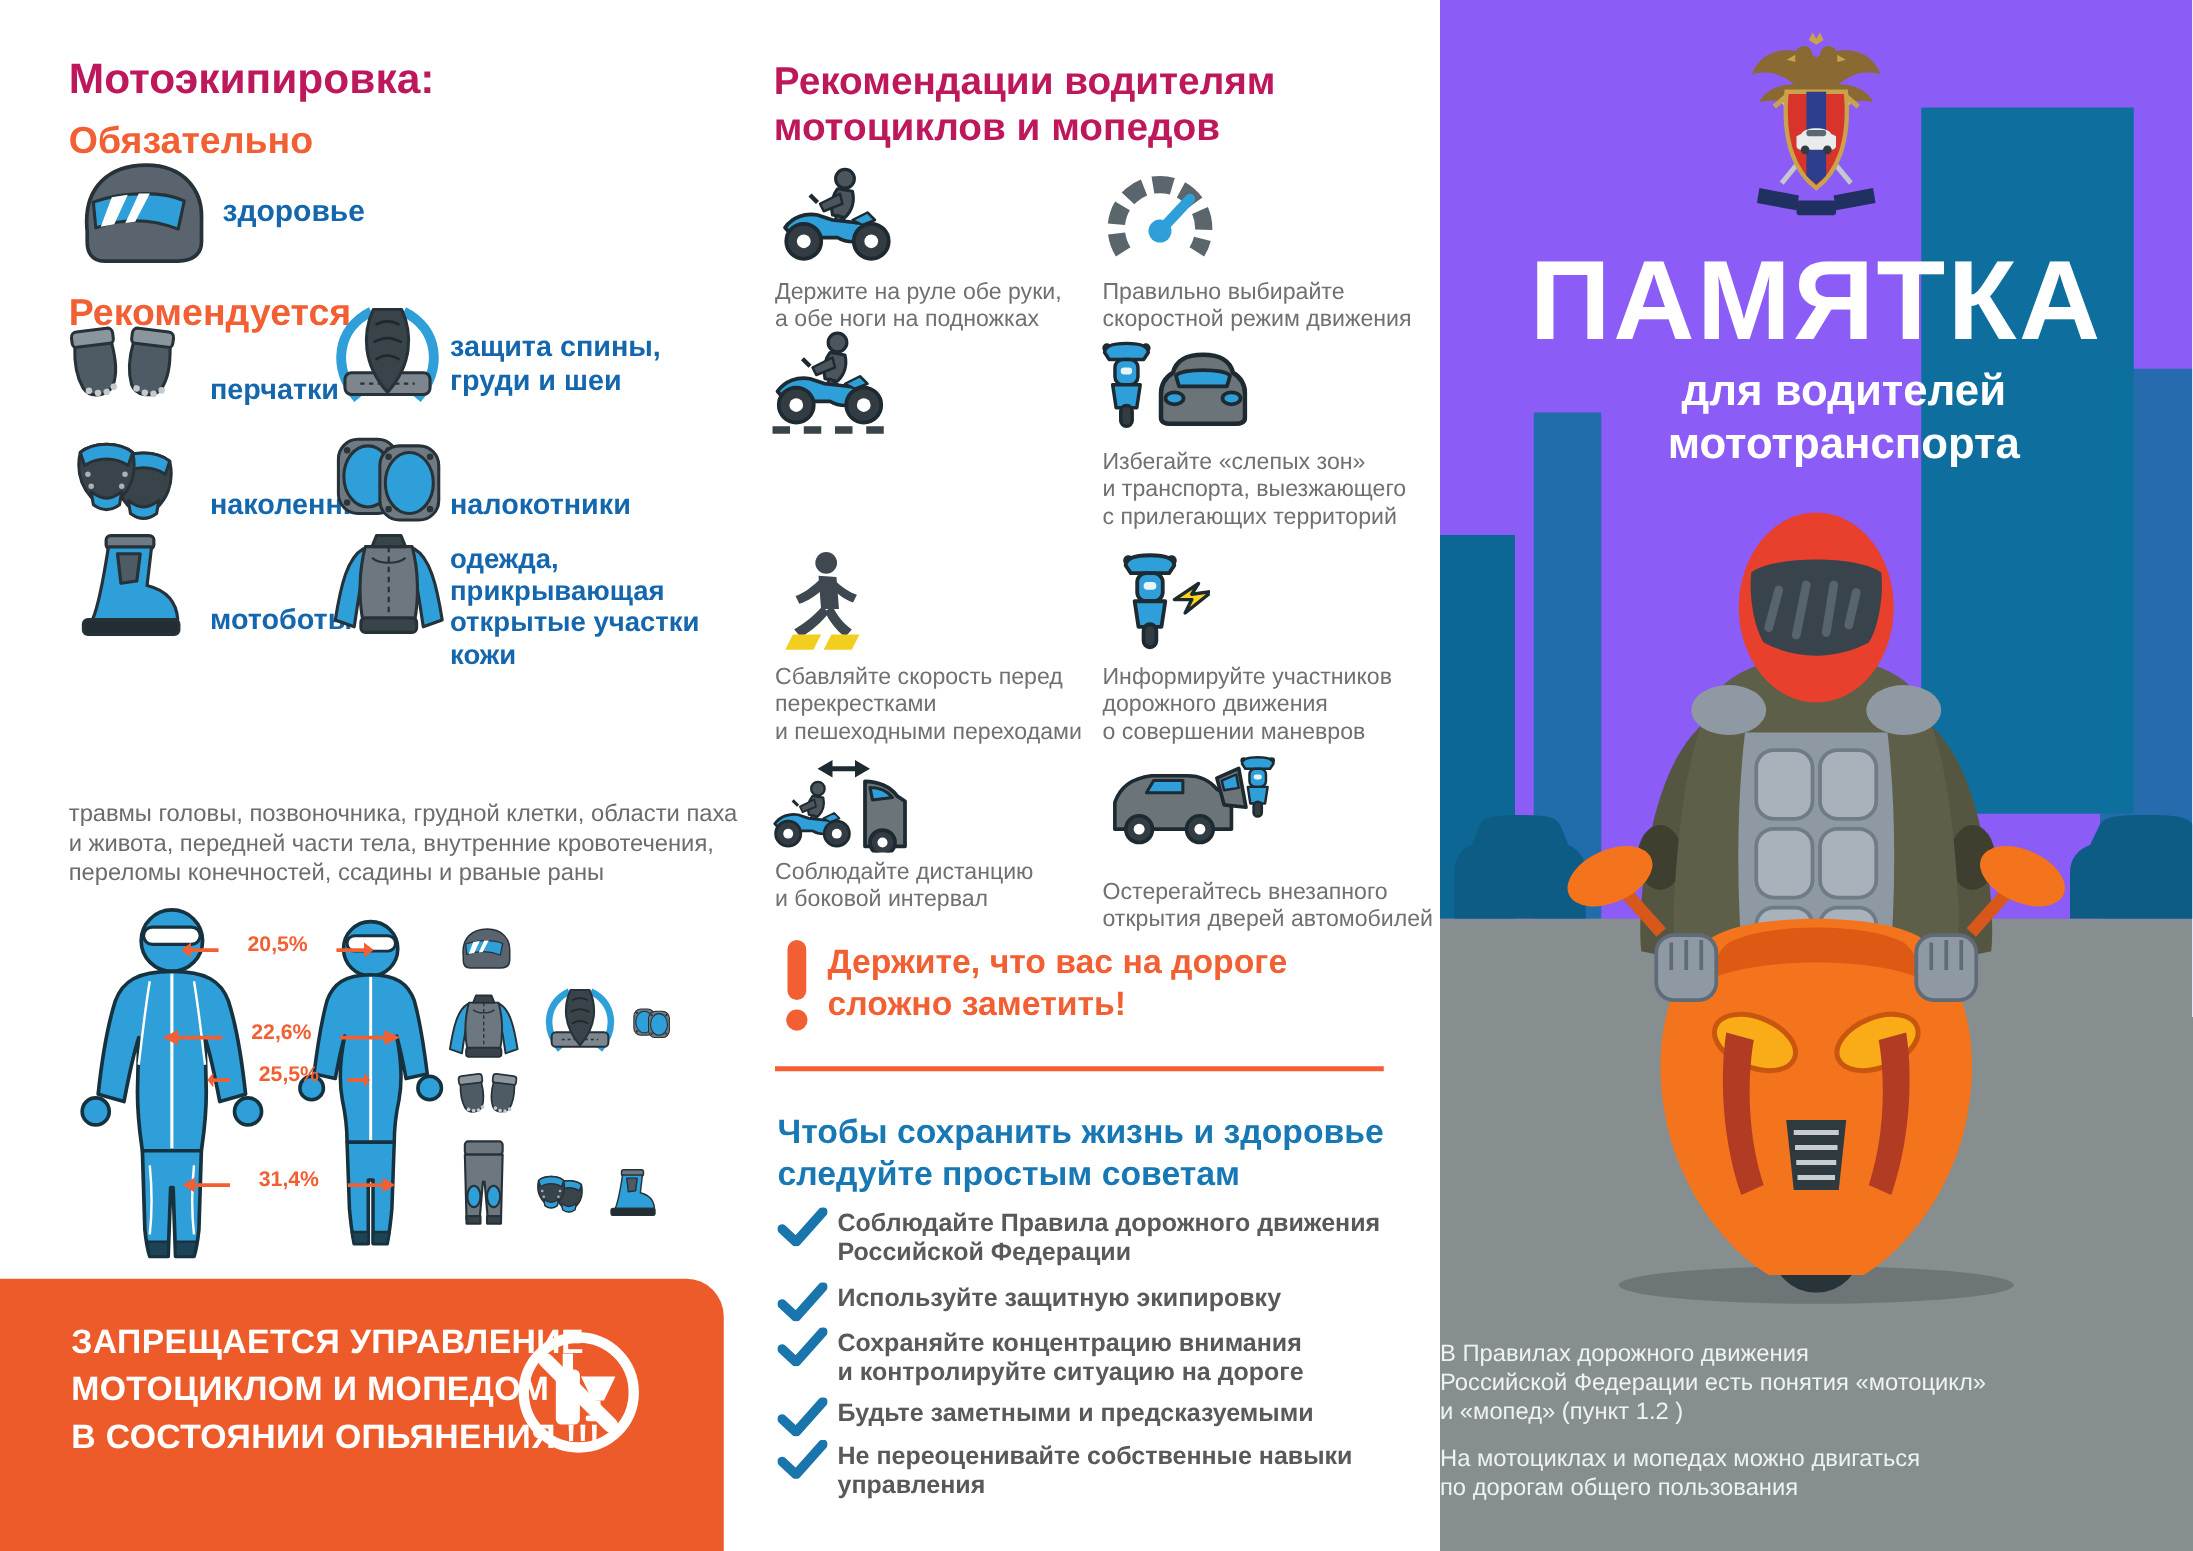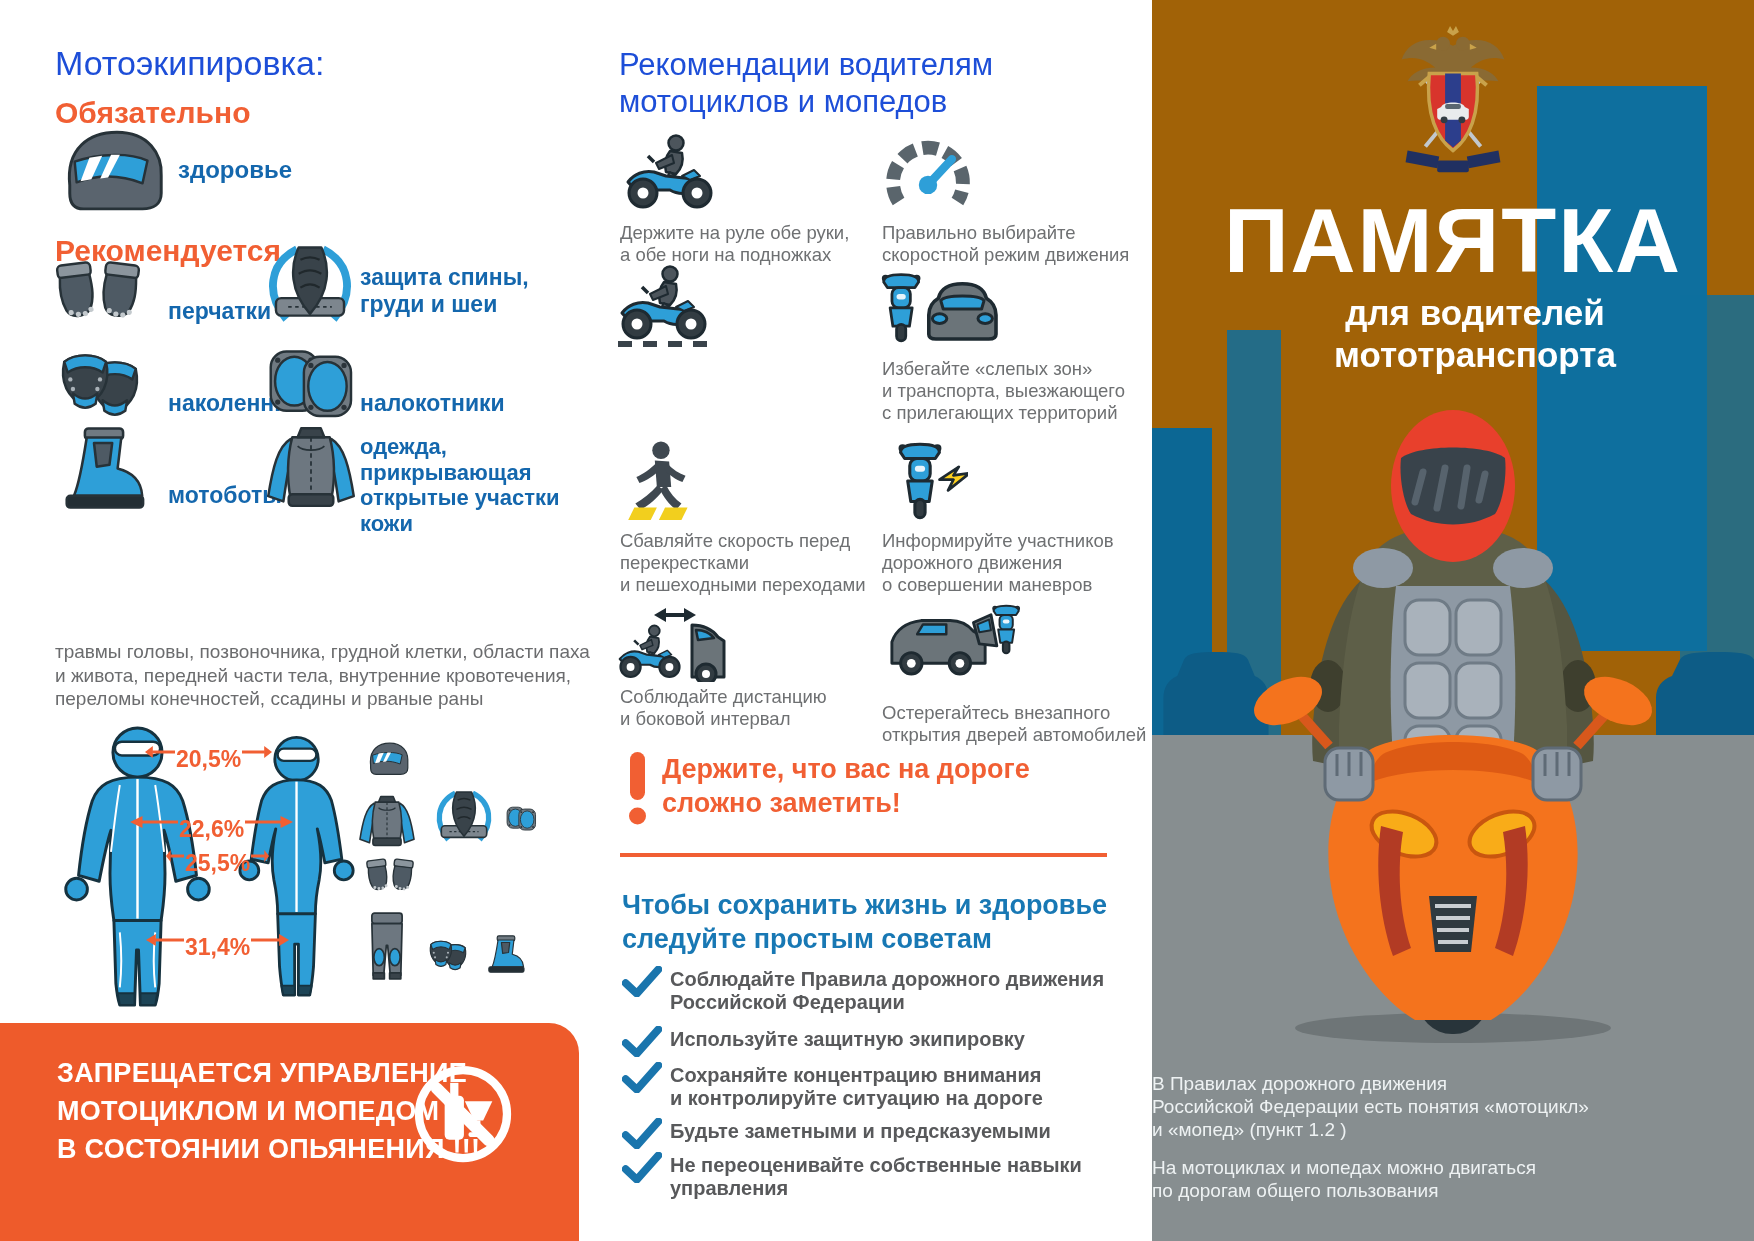--- a/index.html
+++ b/index.html
@@ -1,31 +1,31 @@
 <!DOCTYPE html>
 <html><head>
 <meta charset="utf-8">
 <style>
   body{margin:0}
   #page{position:relative;width:1754px;height:1241px;background:#fff;overflow:hidden;
         font-family:"Liberation Sans",sans-serif}
   .abs{position:absolute}
   .pre{white-space:pre-line}
   h1,h2,div,p{margin:0}
-  .t-blue{color:#1d4ed8;font-weight:400}
+  .t-blue{color:#be185d;font-weight:700}
   .t-orange{color:#f15f33;font-weight:700}
   .lbl{color:#1467ad;font-weight:700;font-size:23px;line-height:1.16}
   .body-txt{color:#6b6c6e;font-size:19px;line-height:1.24}
   .rec{color:#6e7072;font-size:18.5px;line-height:1.2}
   .adv{color:#58595b;font-weight:700;font-size:20px;line-height:1.16}
-  .pct{display:flex;align-items:flex-start;gap:1px;color:#f15f33;font-weight:700;font-size:23px}
+  .pct{display:flex;align-items:flex-end;gap:23px;color:#f15f33;font-weight:700;font-size:17px}
   .flip{transform:scaleX(-1)}
   .ban{background:#ee5b2b;border-top-right-radius:30px}
   .ban-text{color:#fff;font-weight:700;font-size:27px;line-height:1.4;letter-spacing:.3px}
-  .panel{background:#a16207}
+  .panel{background:#8b5cf6}
   .bld{position:absolute}
   .cover-title{color:#fff;font-weight:700;font-size:90px;letter-spacing:2px;text-align:center;line-height:1}
   .cover-sub{color:#fff;font-weight:700;font-size:35px;line-height:1.2;text-align:center}
   .note{color:#eef2f3;font-size:19px;line-height:1.22;text-align:left}
   .divider{background:#f15f33}
 </style>
 </head>
 <body>
 
 <svg width="0" height="0" style="position:absolute" aria-hidden="true">

